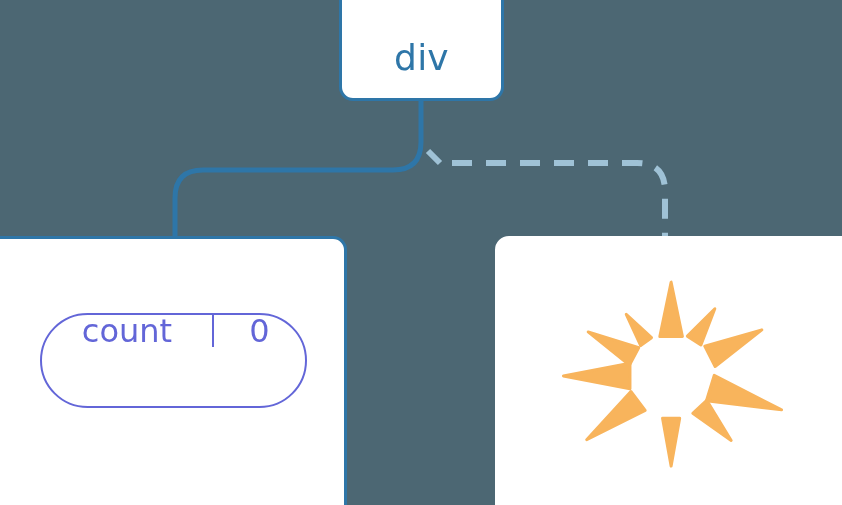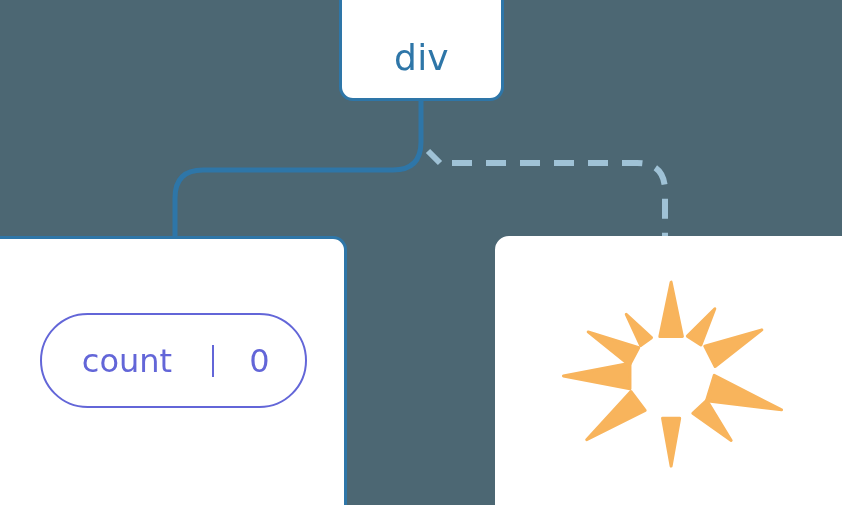--- a/index.html
+++ b/index.html
@@ -80,21 +80,21 @@
   }
   .state-pill {
     position: relative;
     margin-top: 28px;
     width: 267px;
     height: 95px;
     border: 2px solid #6366d8;
     border-radius: 48px;
     box-sizing: border-box;
     display: flex;
-    align-items: center;
+    align-items: flex-start;
   }
   .pill-key {
     flex: 0 0 172px;
     display: flex;
     align-items: center;
     justify-content: center;
     border-right: 2px solid #6366d8;
     box-sizing: border-box;
   }
   .pill-val {

